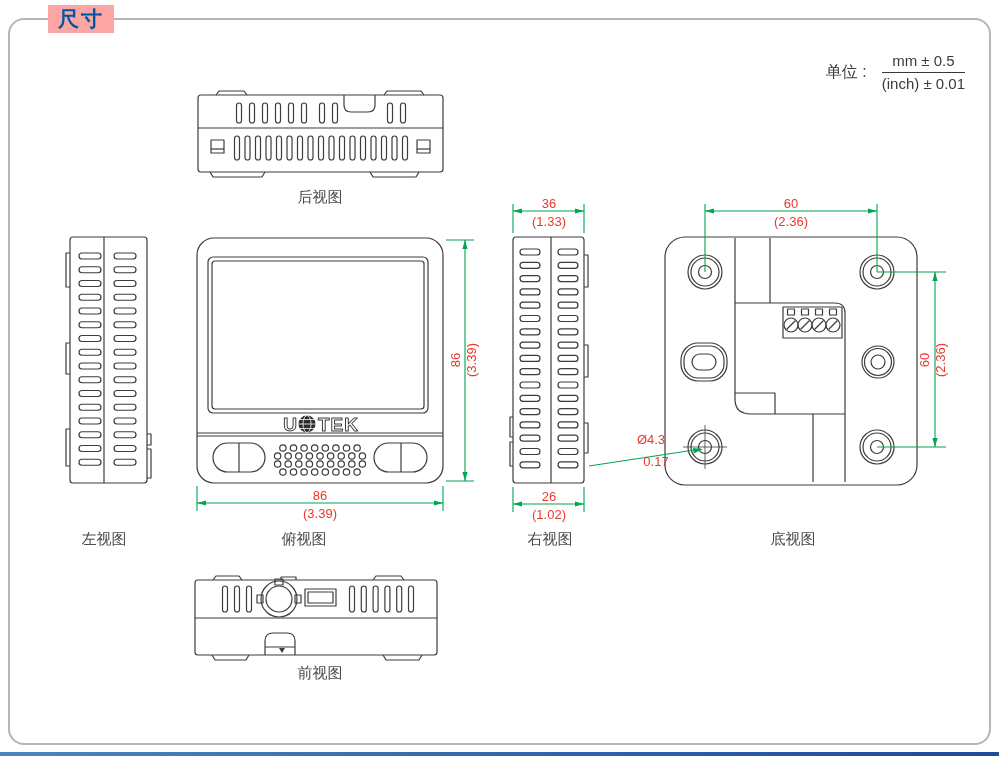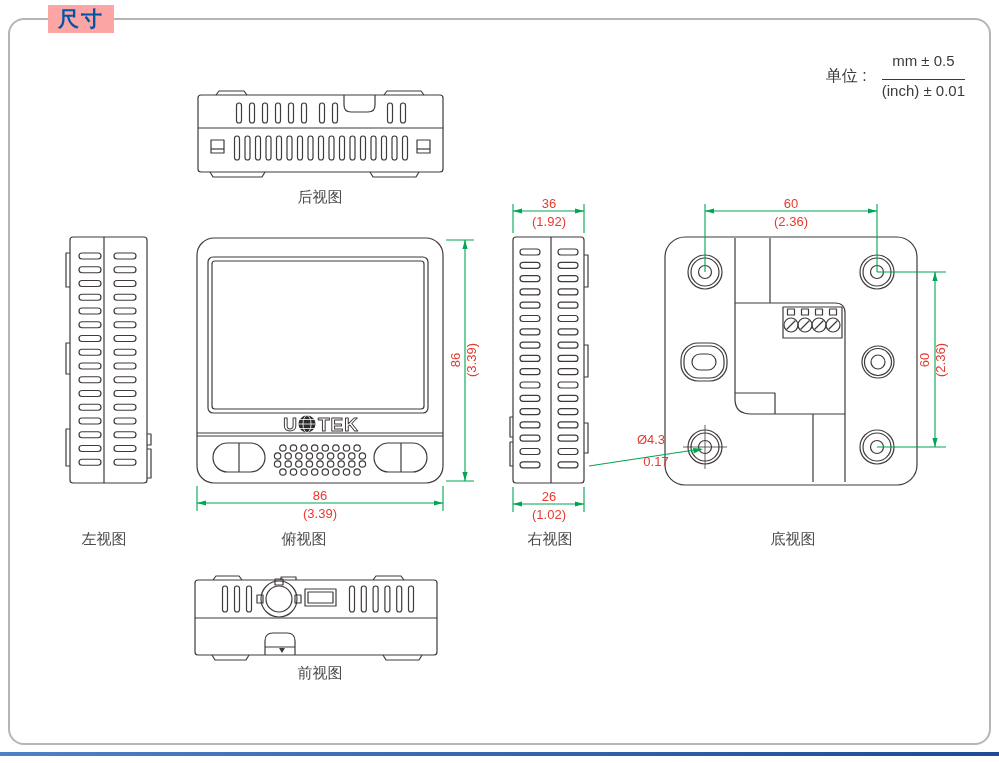--- a/index.html
+++ b/index.html
@@ -5,21 +5,21 @@
   :root{
     --accent-blue:#0055A5; --dimension-line-green:#00A651; --dimension-text-red:#E8392F;
     --drawing-line:#3F3B3A; --frame-border:#B5B5B5; --footer-bar-start:#4D82C4; --footer-bar-end:#1D4B96;
   }
   *{margin:0;padding:0;box-sizing:border-box}
   html,body{width:999px;height:763px;background:#fff;font-family:"Liberation Sans",sans-serif;overflow:hidden;position:relative}
   .frame{position:absolute;left:8px;top:18px;width:983px;height:727px;border:2px solid var(--frame-border);border-radius:16px}
   .title{position:absolute;left:48px;top:5px;background:#fca5a5;padding:0 10px;font-size:21px;font-weight:bold;color:var(--accent-blue);letter-spacing:2px}
   .units{position:absolute;top:52px;right:34px;display:flex;align-items:center;gap:15px;color:#3a3a3a;font-size:16px}
   .frac{text-align:center;font-size:15px;line-height:18px}
-  .frac .num{padding:0 8px 9px;border-bottom:1.5px solid #3a3a3a}
+  .frac .num{padding:0 8px 2px;border-bottom:1.5px solid #3a3a3a}
   .frac .den{padding-top:2px}
   .view-label{position:absolute;width:120px;margin-left:-60px;text-align:center;font-size:15px;color:#4a4a4a}
   .dim{position:absolute;width:80px;margin-left:-40px;text-align:center;font-size:13px;color:var(--dimension-text-red);white-space:nowrap}
   .vdim{position:absolute;width:90px;height:36px;margin-left:-45px;margin-top:-18px;display:flex;flex-direction:column;justify-content:center;text-align:center;transform:rotate(-90deg);font-size:13px;line-height:16px;color:var(--dimension-text-red)}
   svg.draw{position:absolute;left:0;top:0}
   svg .ink{stroke:var(--drawing-line);fill:none;stroke-width:1.2;stroke-linejoin:round}
   svg .thin{stroke-width:0.8}
   svg .green{stroke:var(--dimension-line-green);fill:none;stroke-width:1.1}
   svg .garrow{fill:var(--dimension-line-green);stroke:none}
   .footer-bar{position:absolute;left:0;top:752px;width:999px;height:4px;background:linear-gradient(90deg,var(--footer-bar-start),var(--footer-bar-end))}
@@ -359,21 +359,21 @@
 </div>
 
 <div class="view-label" style="left:320px;top:188px">后视图</div>
 <div class="view-label" style="left:104px;top:530px">左视图</div>
 <div class="view-label" style="left:304px;top:530px">俯视图</div>
 <div class="view-label" style="left:550px;top:530px">右视图</div>
 <div class="view-label" style="left:793px;top:530px">底视图</div>
 <div class="view-label" style="left:320px;top:664px">前视图</div>
 
 <div class="dim" style="left:549px;top:196px">36</div>
-<div class="dim" style="left:549px;top:214px">(1.92)</div>
+<div class="dim" style="left:549px;top:214px">(1.33)</div>
 <div class="dim" style="left:549px;top:489px">26</div>
 <div class="dim" style="left:549px;top:507px">(1.02)</div>
 
 <div class="dim" style="left:320px;top:488px">86</div>
 <div class="dim" style="left:320px;top:506px">(3.39)</div>
 <div class="vdim" style="left:464px;top:360px">
   <div>86</div>
   <div>(3.39)</div>
 </div>
 

